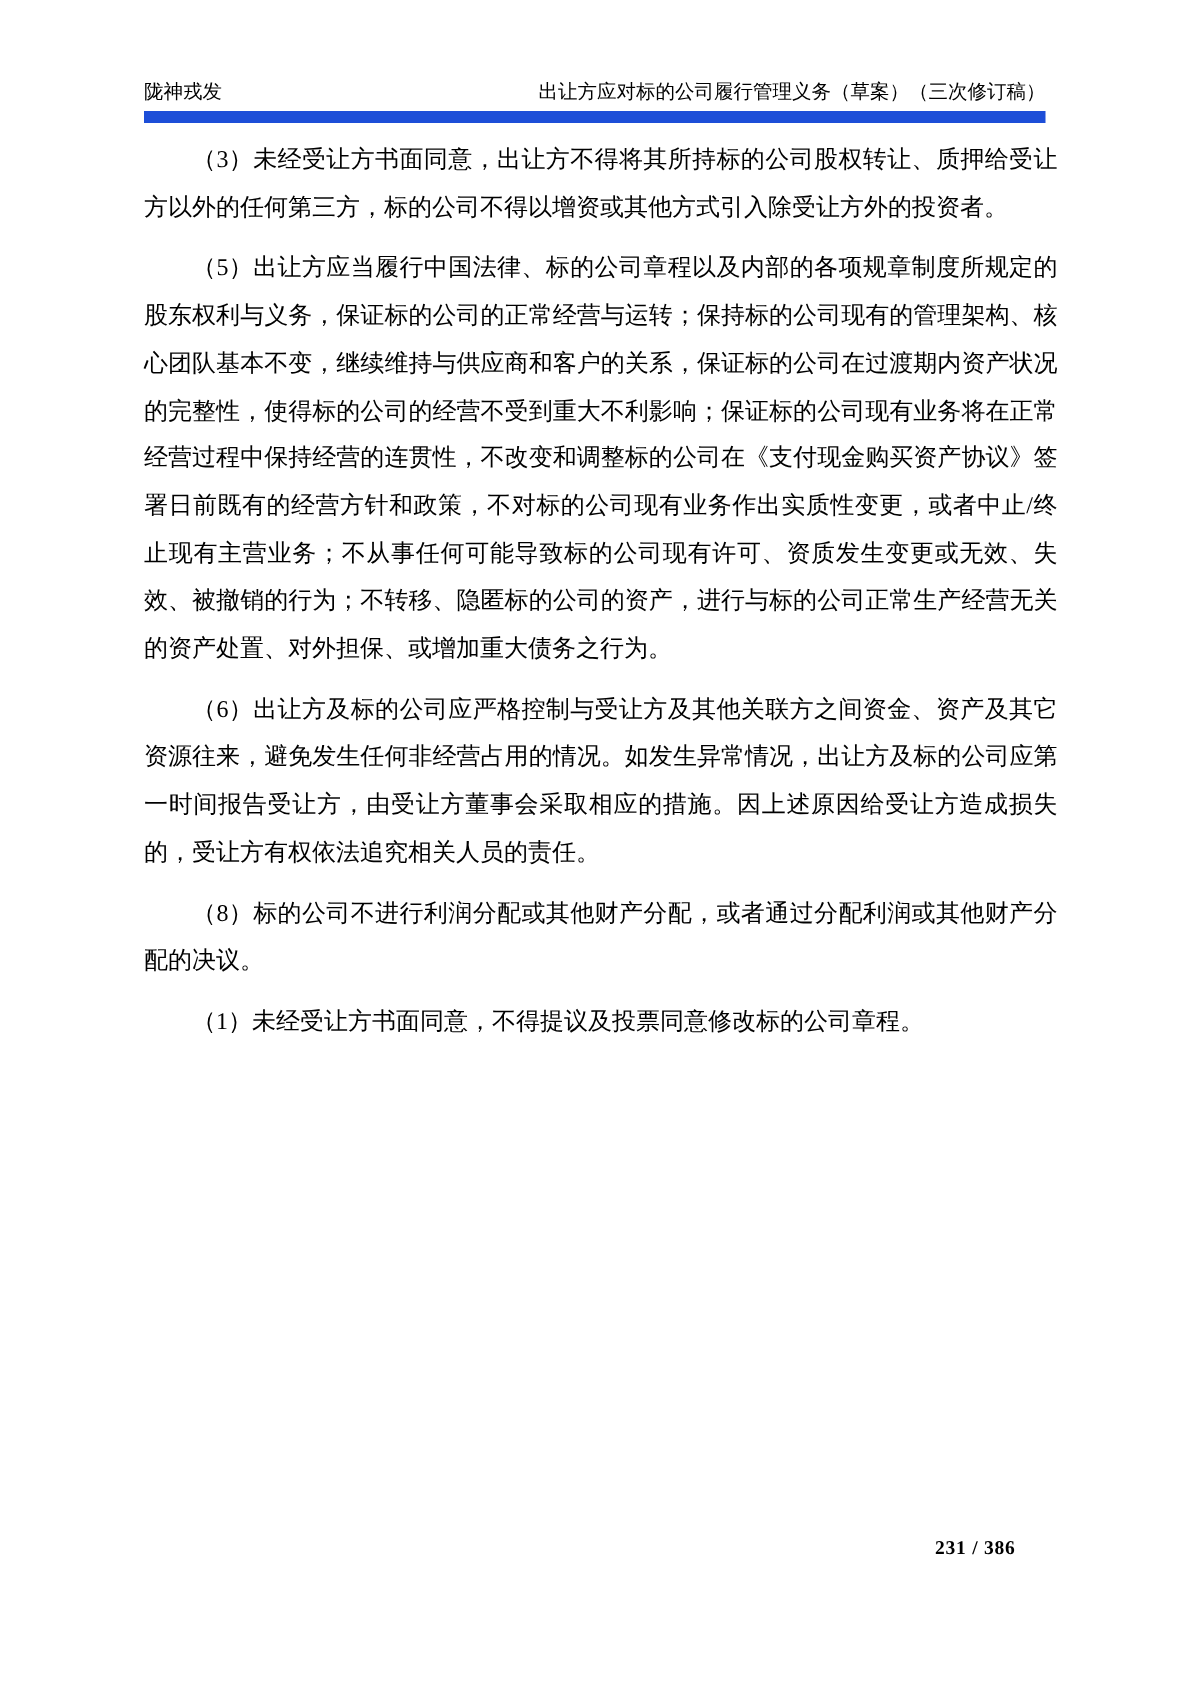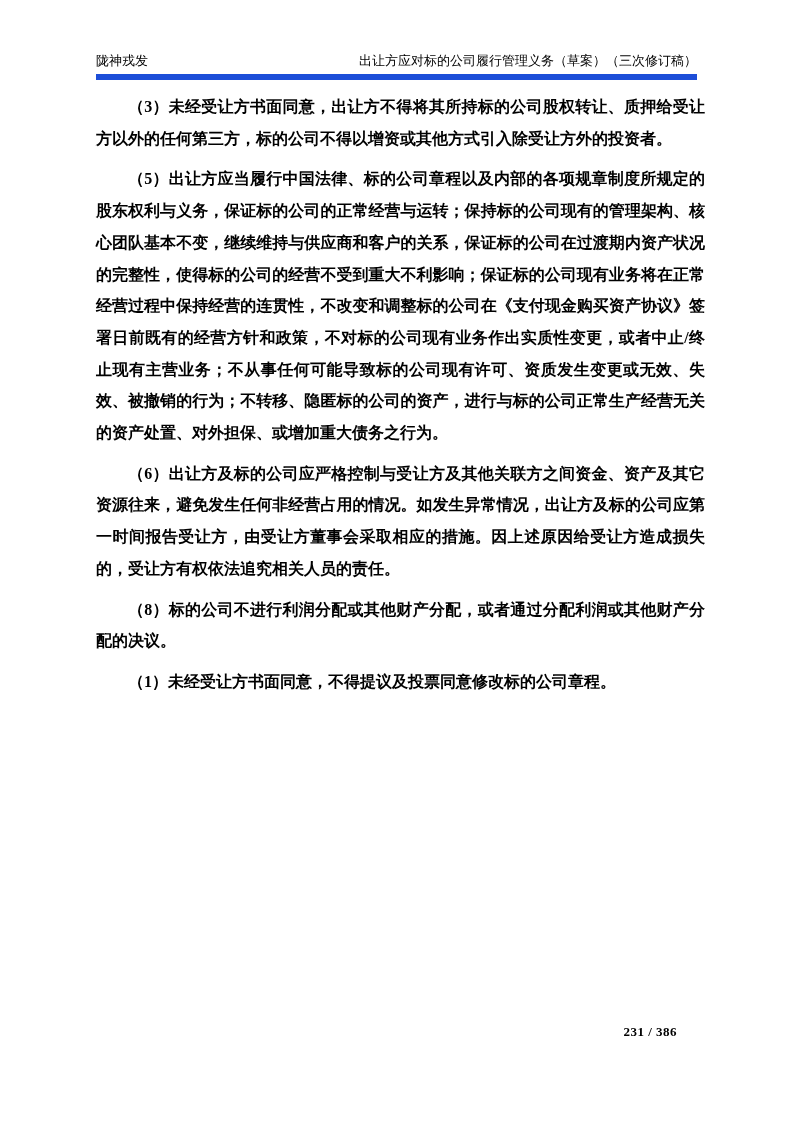--- a/index.html
+++ b/index.html
@@ -20,34 +20,33 @@
     position: absolute;
     left: 96px;
     right: 96px;
     top: 52px;
     display: flex;
     justify-content: space-between;
     align-items: flex-end;
     font-size: 13px;
     line-height: 18px;
     padding-bottom: 4px;
-    border-bottom: 6px solid #1d4ed8;
+    border-bottom: 8px solid #1d4ed8;
   }
   .header-left {
     white-space: nowrap;
   }
   .header-right {
     white-space: nowrap;
   }
   .content {
     position: absolute;
     left: 96px;
     right: 88px;
     top: 91px;
-    font-weight: bold;
   }
   .para {
     margin: 0 0 9px 0;
     font-size: 16px;
     line-height: 31.7px;
     text-align: justify;
     text-indent: 2em;
     word-break: break-all;
   }
   .page-number {

